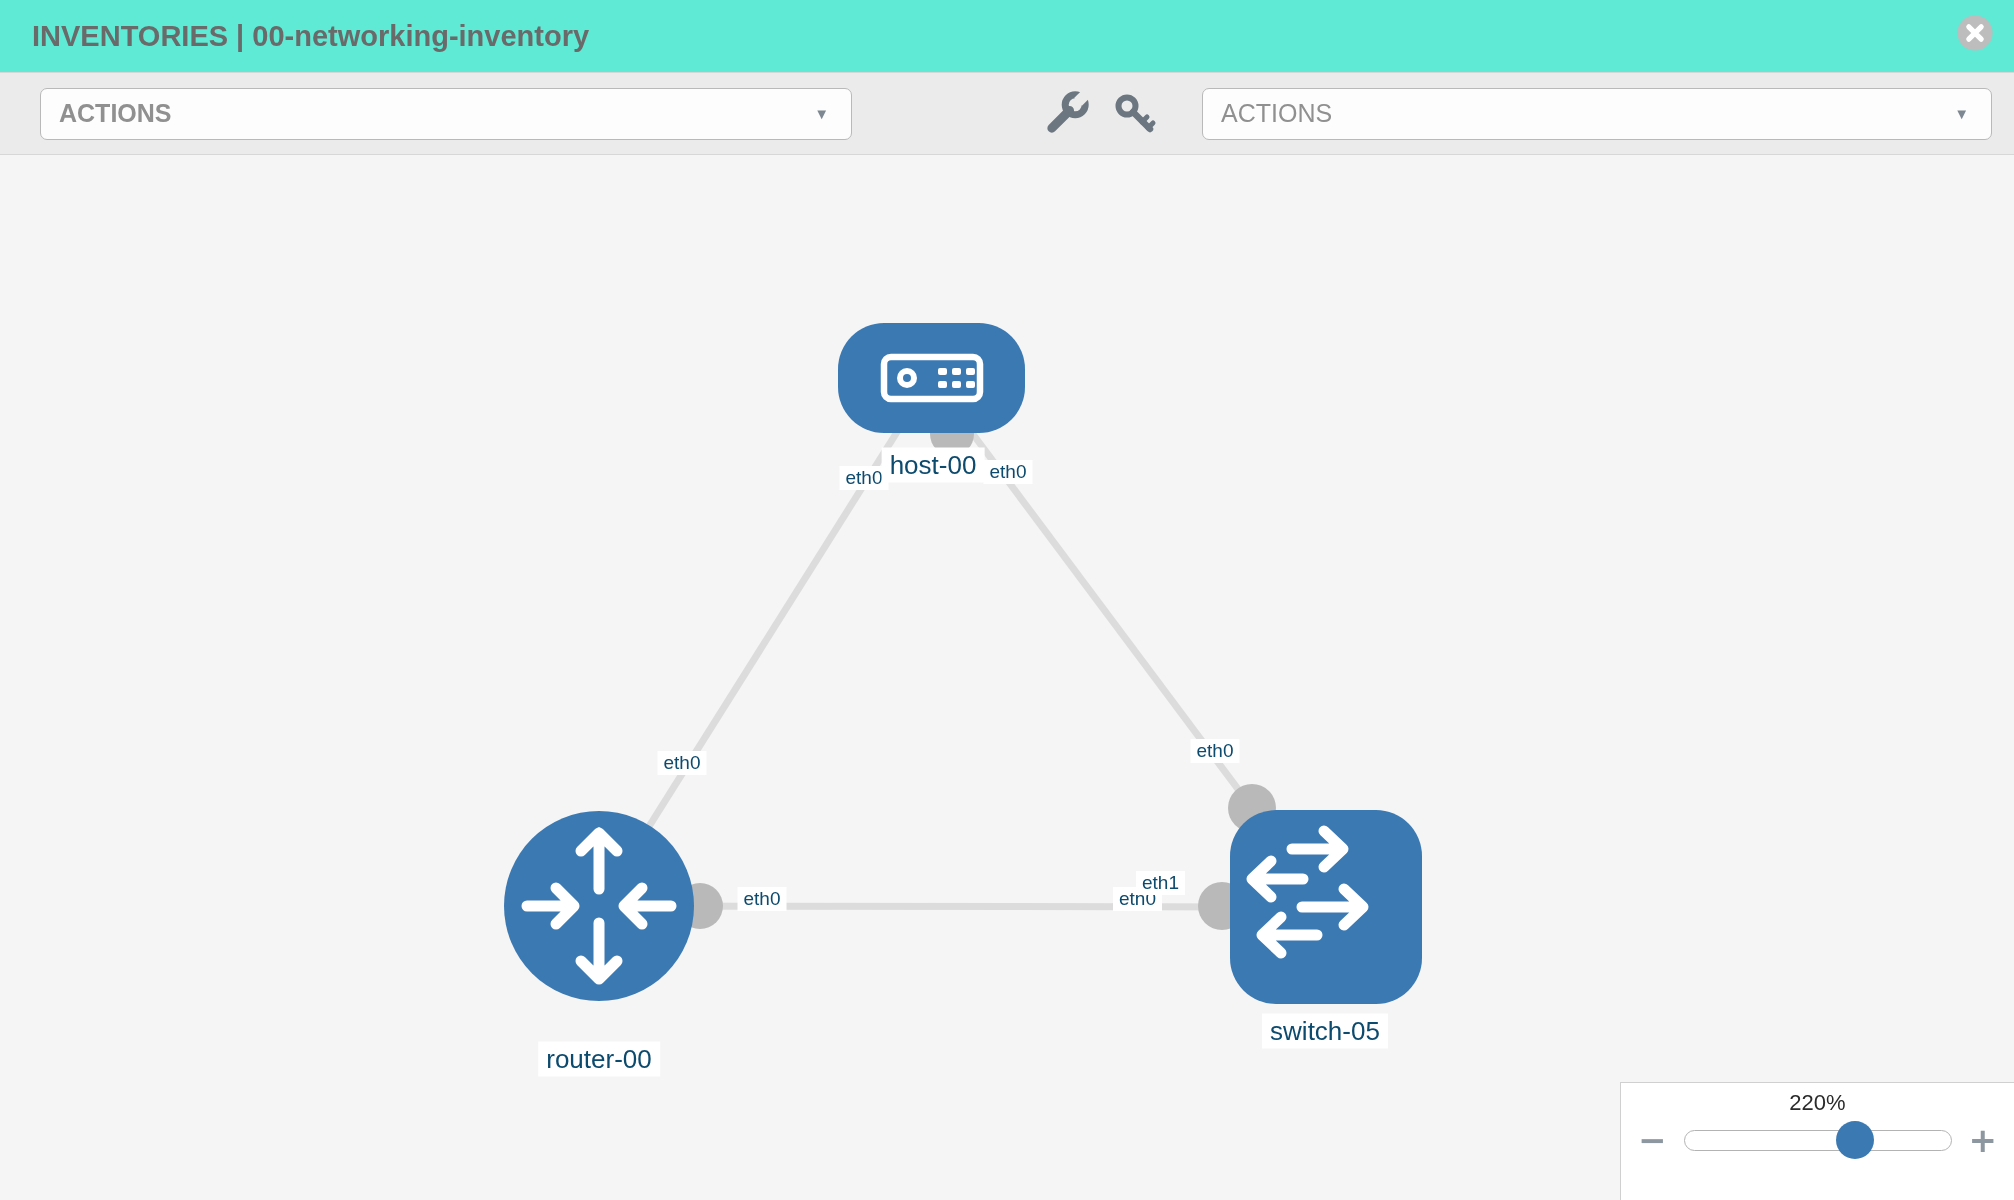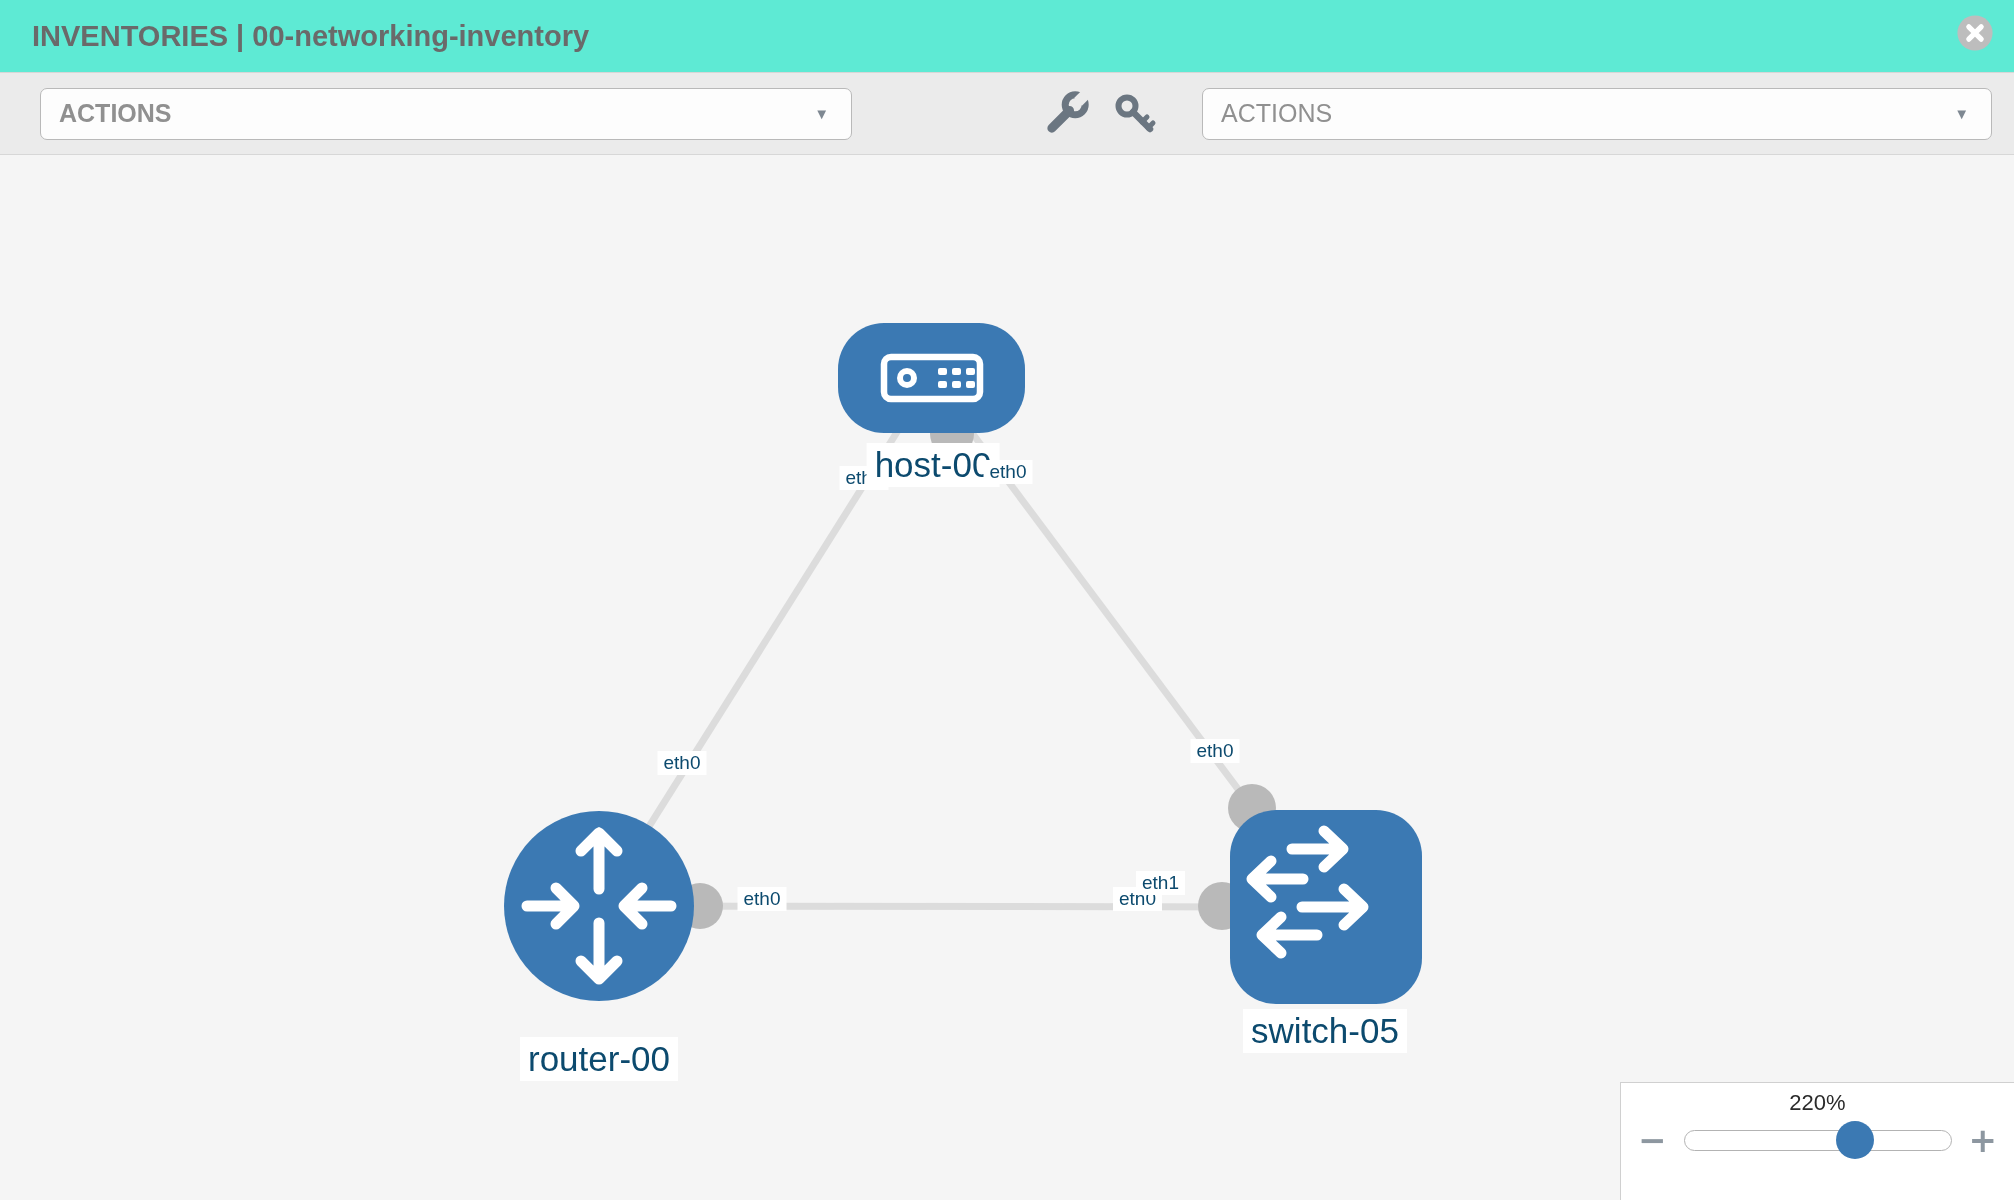--- a/index.html
+++ b/index.html
@@ -26,21 +26,21 @@
   .canvas-bg{position:absolute;left:0;top:155px;width:2014px;height:1045px;background:#f5f5f5;}
   svg.topo{position:absolute;left:0;top:0;width:2014px;height:1200px;z-index:1;}
   .link{stroke:#dcdcdc;stroke-width:7;}
   .connector{fill:#b9b9b9;}
   .node-fill{fill:#3b79b3;}
   .icon-stroke{stroke:#ffffff;stroke-width:11;fill:none;stroke-linecap:round;stroke-linejoin:round;}
 
   
   .labels{position:absolute;left:0;top:0;width:2014px;height:1200px;z-index:2;pointer-events:none;}
   .lbl{position:absolute;background:#ffffff;color:#0c4a6e;white-space:nowrap;transform:translate(-50%,-50%);}
-  .node-lbl{font-size:35px;padding:2px 8px;}
+  .node-lbl{font-size:26px;padding:2px 8px;}
   .eth-lbl{font-size:19px;padding:1px 6px;}
   .lbl.anchored{transform:translate(0,-50%);}
 
   
   .zoom-panel{position:absolute;left:1620px;top:1082px;width:394px;height:118px;background:#ffffff;border-top:1.5px solid #d0d0d0;border-left:1.5px solid #d0d0d0;box-sizing:border-box;z-index:6;}
   .zoom-value{text-align:center;margin-top:7px;font-size:22px;color:#2b2b2b;}
   .zoom-row{display:flex;align-items:center;justify-content:center;gap:15px;margin-top:7px;}
   .zoom-btn{border:none;background:transparent;font-size:34px;font-weight:700;color:#8d97a0;line-height:1;padding:0 2px;cursor:pointer;font-family:"DejaVu Sans",sans-serif;}
   .zoom-track{position:relative;width:268px;height:21px;border:1.5px solid #b3b3b3;border-radius:12px;background:#ffffff;box-sizing:border-box;cursor:pointer;}
   .zoom-thumb{position:absolute;left:64%;top:50%;transform:translate(-50%,-50%);width:38px;height:38px;border-radius:50%;background:#3b79b3;cursor:grab;}

